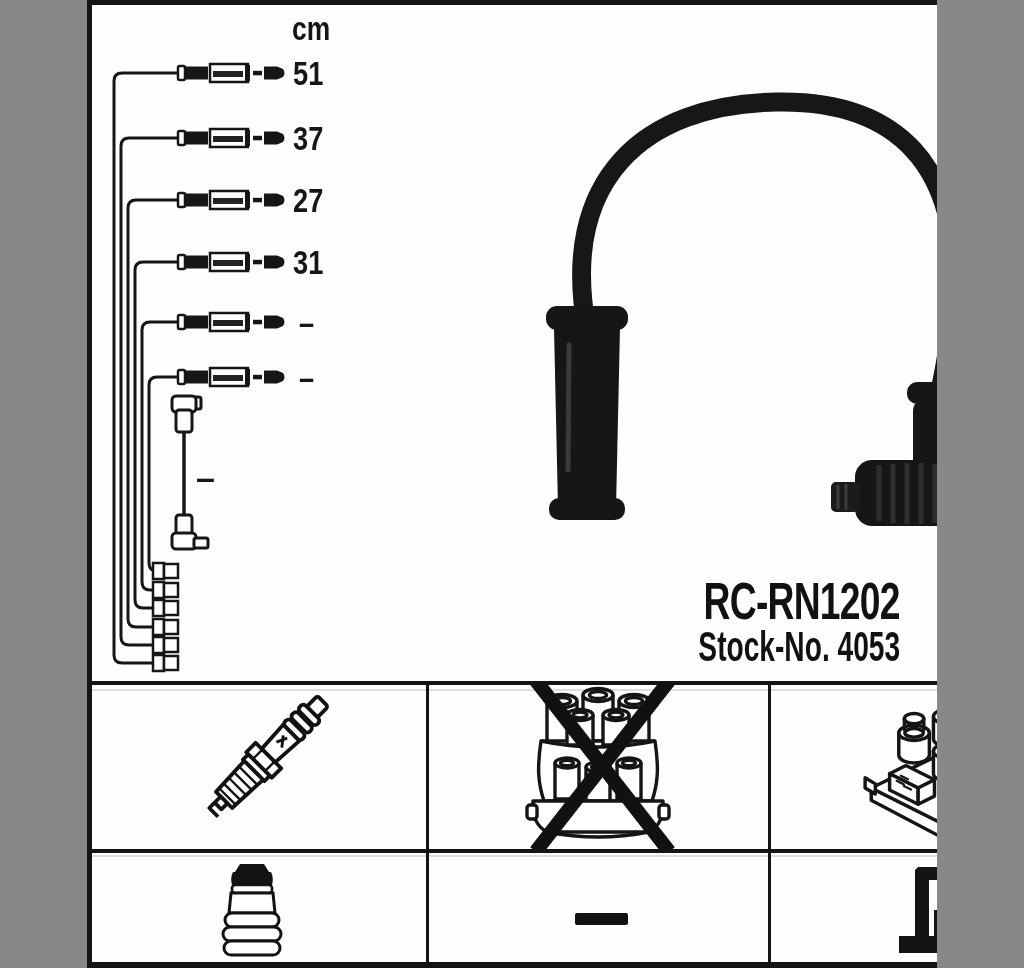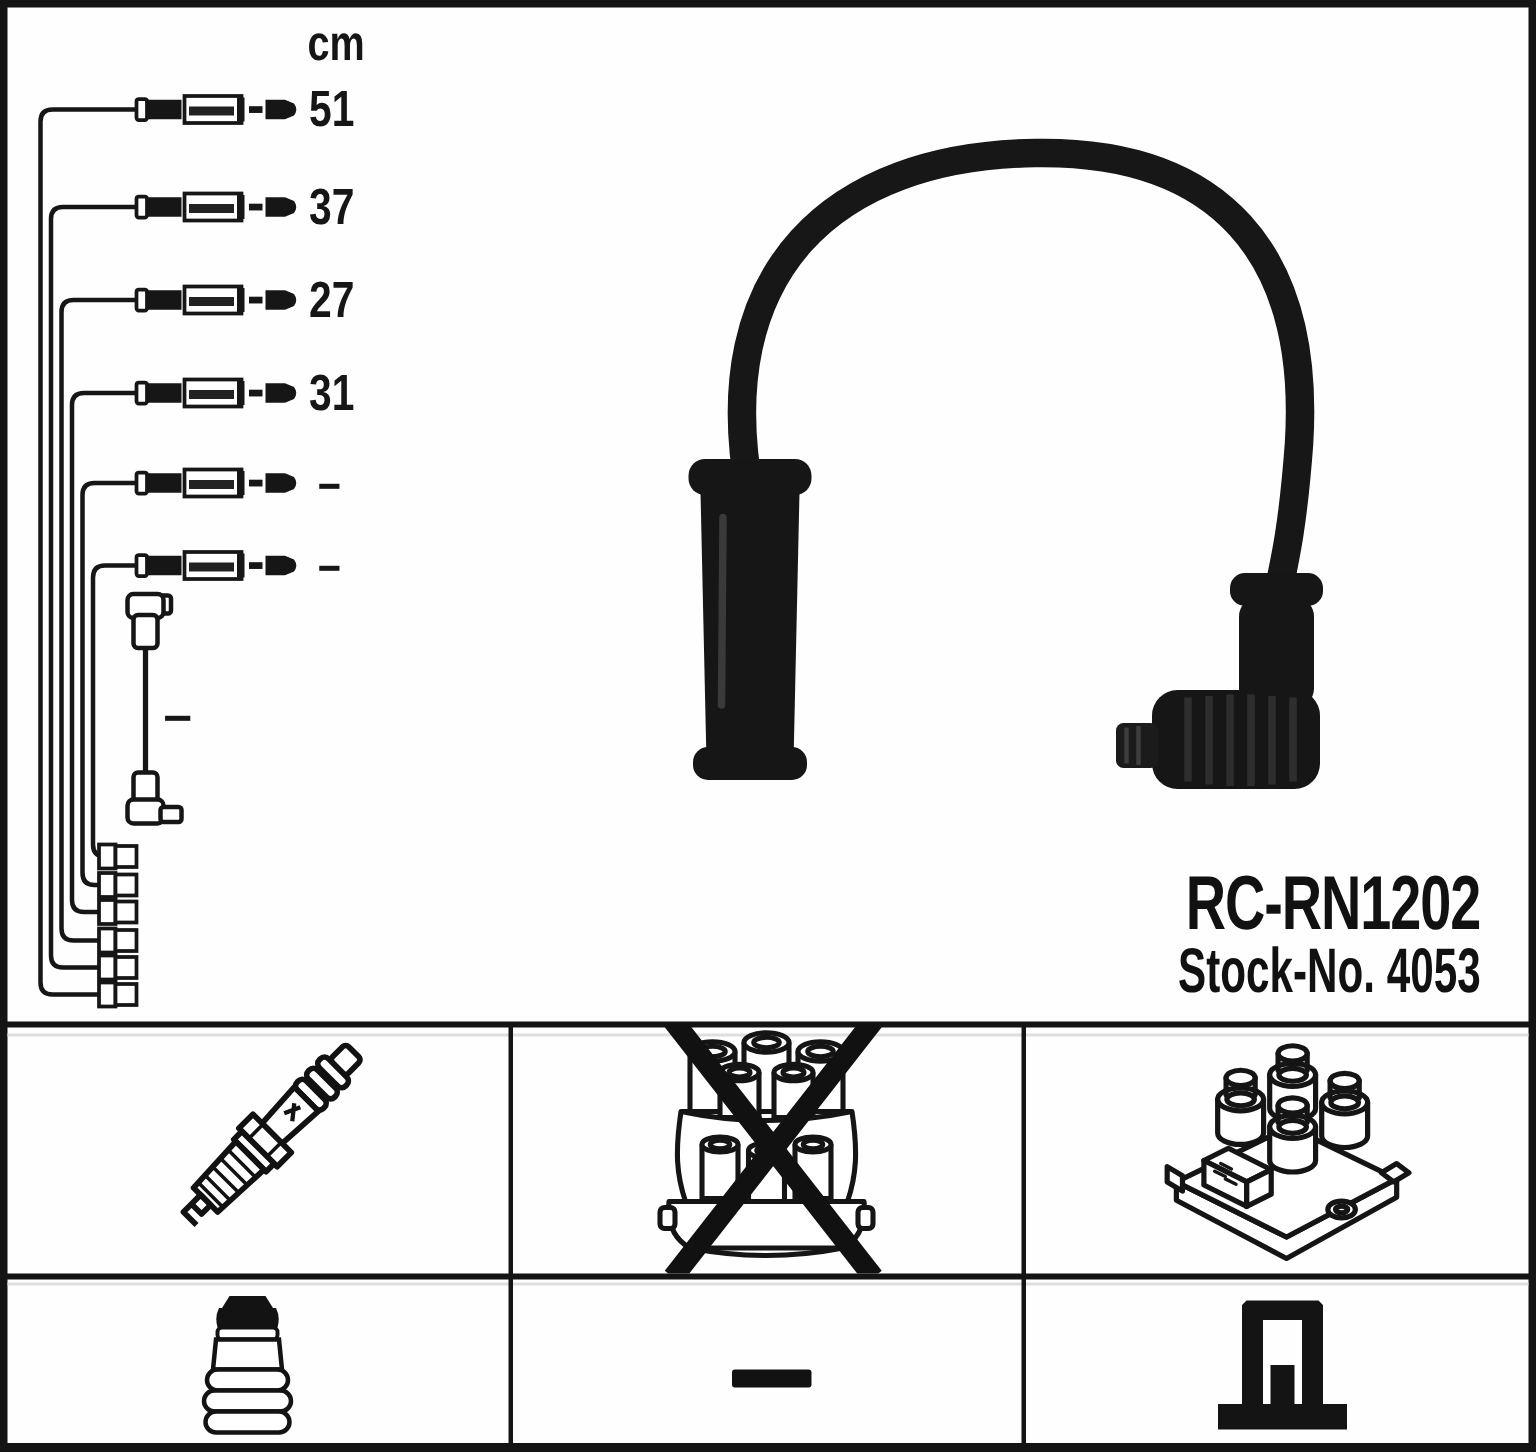--- a/index.html
+++ b/index.html
@@ -1,17 +1,17 @@
 <!DOCTYPE html>
 <html><head>
 <meta charset="utf-8">
 <style>
   html,body{margin:0;padding:0;background:#888;}
   .stage{
-    position:relative;width:1024px;height:968px;background:#fefefe;
+    position:relative;width:850px;height:968px;background:#fefefe;
     font-family:"Liberation Sans",sans-serif;color:#161616;overflow:hidden;
     margin:0 auto;
   }
   .abs{position:absolute;}
   .border{position:absolute;background:#141414;}
   .sep{position:absolute;background:#141414;}
   .sep-soft{position:absolute;background:#dedede;}
   .len{
     position:absolute;left:206px;width:80px;height:42px;line-height:42px;
     font-size:34px;font-weight:bold;transform:scaleX(0.8);transform-origin:left center;

